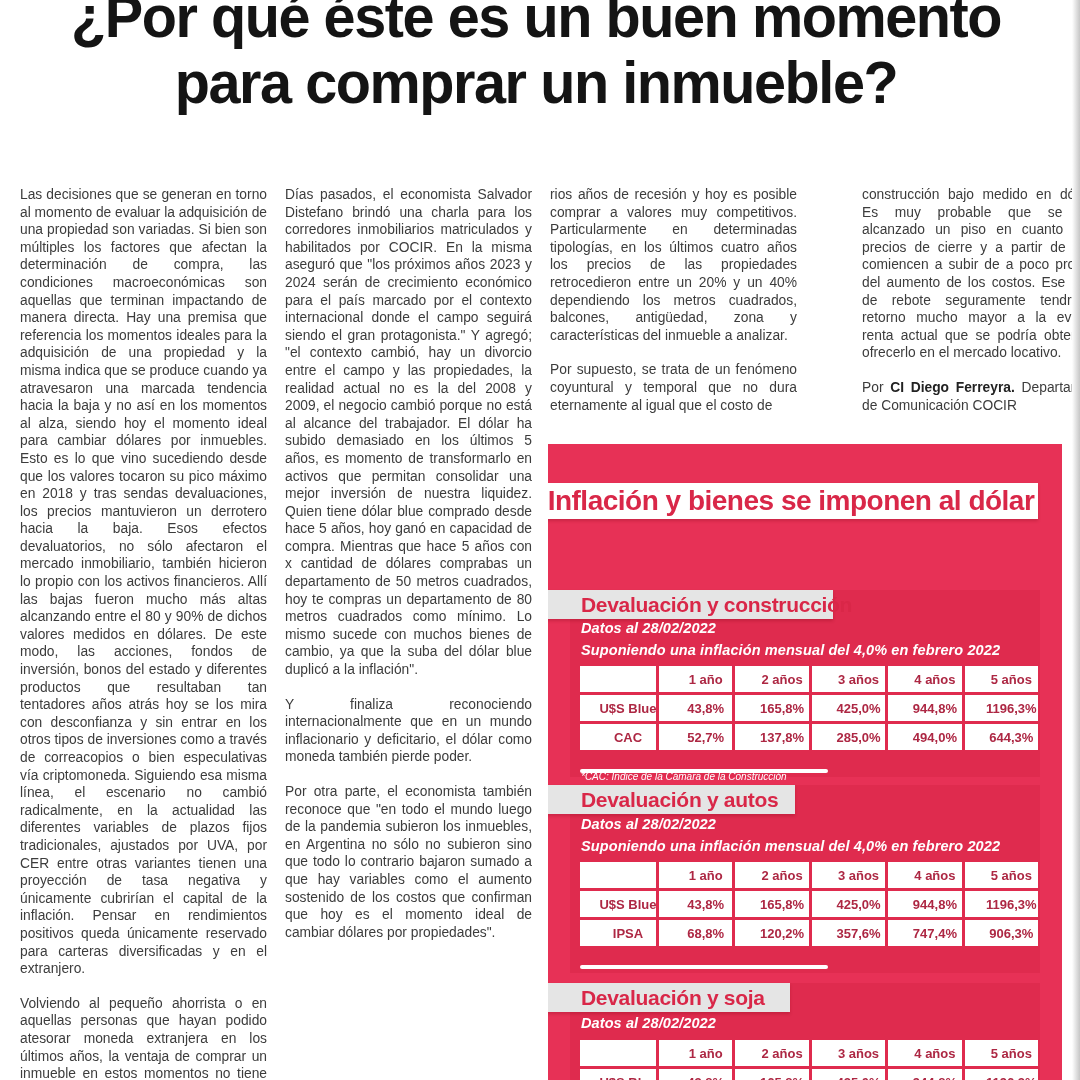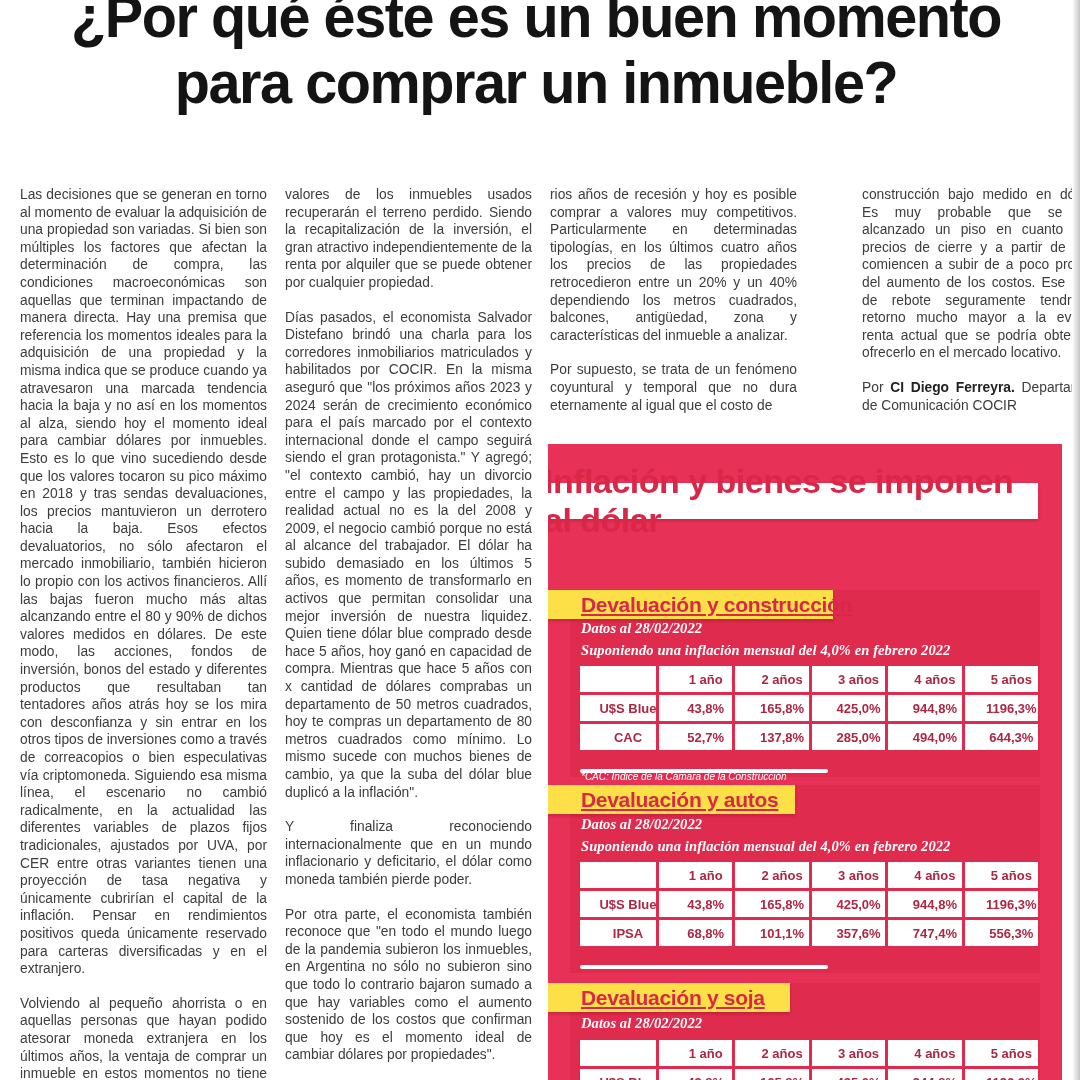--- a/index.html
+++ b/index.html
@@ -28,38 +28,38 @@
   .byline b{color:#222;}
   
   .panel{
     position:absolute;left:548px;top:444px;width:514px;height:636px;
     background:#e73156;overflow:hidden;
   }
   .panel-title{
     position:absolute;left:-4px;top:39px;width:494px;height:36px;
     background:#ffffff;box-shadow:0 2px 3px rgba(120,0,20,.25);
     display:flex;align-items:center;justify-content:center;
-    color:#d92748;font-weight:bold;font-size:34px;letter-spacing:-0.5px;
+    color:#d92748;font-weight:bold;font-size:28px;letter-spacing:-0.5px;
   }
   .card{
     position:absolute;left:22px;width:470px;background:#df2b4e;
   }
   .card-1{top:146px;height:187px;}
   .card-2{top:341px;height:188px;}
   .card-3{top:539px;height:130px;}
   .sec-bar{
-    position:absolute;left:-25px;top:0;height:29px;background:#fde047;
+    position:absolute;left:-25px;top:0;height:29px;background:#e5e5e5;
     box-shadow:0 2px 3px rgba(120,0,20,.25);
     display:flex;align-items:center;padding-left:36px;box-sizing:border-box;
-    color:#d92748;font-weight:bold;font-size:21px;letter-spacing:-0.3px;white-space:nowrap;text-decoration:underline;
+    color:#d92748;font-weight:bold;font-size:21px;letter-spacing:-0.3px;white-space:nowrap;
   }
   .bar-w1{width:288px;} .bar-w2{width:250px;} .bar-w3{width:245px;}
   .ital{
     position:absolute;left:11px;color:#ffffff;font-style:italic;font-weight:bold;
-    font-size:14.5px;white-space:nowrap;letter-spacing:0.1px;font-family:Liberation Serif, serif;
+    font-size:14.5px;white-space:nowrap;letter-spacing:0.1px;
   }
   .tbl{
     position:absolute;left:10px;width:458px;display:grid;
     grid-template-columns:76px repeat(5,1fr);gap:3px;
   }
   .cell{
     background:#ffffff;height:26px;display:flex;align-items:center;justify-content:center;
     font-weight:bold;font-size:13px;color:#ad2743;white-space:nowrap;padding-left:20px;
   }
   .cell.pink{background:#ffffff;}
@@ -85,21 +85,20 @@
     <div>¿Por qué éste es un buen momento</div>
     <div>para comprar un inmueble?</div>
   </div>
 
   <div class="col col-1">
     <p lang="es">Las decisiones que se generan en torno al momento de evaluar la adquisición de una propiedad son variadas. Si bien son múltiples los factores que afectan la determinación de compra, las condiciones macroeconómicas son aquellas que terminan impactando de manera directa. Hay una premisa que referencia los momentos ideales para la adquisición de una propiedad y la misma indica que se produce cuando ya atravesaron una marcada tendencia hacia la baja y no así en los momentos al alza, siendo hoy el momento ideal para cambiar dólares por inmuebles. Esto es lo que vino sucediendo desde que los valores tocaron su pico máximo en 2018 y tras sendas devaluaciones, los precios mantuvieron un derrotero hacia la baja. Esos efectos devaluatorios, no sólo afectaron el mercado inmobiliario, también hicieron lo propio con los activos financieros. Allí las bajas fueron mucho más altas alcanzando entre el 80 y 90% de dichos valores medidos en dólares. De este modo, las acciones, fondos de inversión, bonos del estado y diferentes productos que resultaban tan tentadores años atrás hoy se los mira con desconfianza y sin entrar en los otros tipos de inversiones como a través de correacopios o bien especulativas vía criptomoneda. Siguiendo esa misma línea, el escenario no cambió radicalmente, en la actualidad las diferentes variables de plazos fijos tradicionales, ajustados por UVA, por CER entre otras variantes tienen una proyección de tasa negativa y únicamente cubrirían el capital de la inflación. Pensar en rendimientos positivos queda únicamente reservado para carteras diversificadas y en el extranjero.</p>
     <p lang="es">Volviendo al pequeño ahorrista o en aquellas personas que hayan podido atesorar moneda extranjera en los últimos años, la ventaja de comprar un inmueble en estos momentos no tiene prácticamente antecedentes cercanos. La gran cantidad de oferta y stock de inmuebles disponibles en venta suma-</p>
   </div>
 
   <div class="col col-2">
-    <p lang="es">valores de los inmuebles usados recuperarán el terreno perdido. Siendo la recapitalización de la inversión, el gran atractivo independientemente de la renta por alquiler que se puede obtener por cualquier propiedad.</p>
     <p lang="es">Días pasados, el economista Salvador Distefano brindó una charla para los corredores inmobiliarios matriculados y habilitados por COCIR. En la misma aseguró que "los próximos años 2023 y 2024 serán de crecimiento económico para el país marcado por el contexto internacional donde el campo seguirá siendo el gran protagonista." Y agregó; "el contexto cambió, hay un divorcio entre el campo y las propiedades, la realidad actual no es la del 2008 y 2009, el negocio cambió porque no está al alcance del trabajador. El dólar ha subido demasiado en los últimos 5 años, es momento de transformarlo en activos que permitan consolidar una mejor inversión de nuestra liquidez. Quien tiene dólar blue comprado desde hace 5 años, hoy ganó en capacidad de compra. Mientras que hace 5 años con x cantidad de dólares comprabas un departamento de 50 metros cuadrados, hoy te compras un departamento de 80 metros cuadrados como mínimo. Lo mismo sucede con muchos bienes de cambio, ya que la suba del dólar blue duplicó a la inflación".</p>
     <p lang="es">Y finaliza reconociendo internacionalmente que en un mundo inflacionario y deficitario, el dólar como moneda también pierde poder.</p>
     <p lang="es">Por otra parte, el economista también reconoce que "en todo el mundo luego de la pandemia subieron los inmuebles, en Argentina no sólo no subieron sino que todo lo contrario bajaron sumado a que hay variables como el aumento sostenido de los costos que confirman que hoy es el momento ideal de cambiar dólares por propiedades".</p>
 
   </div>
 
   <div class="col col-3">
     <p lang="es">rios años de recesión y hoy es posible comprar a valores muy competitivos. Particularmente en determinadas tipologías, en los últimos cuatro años los precios de las propiedades retrocedieron entre un 20% y un 40% dependiendo los metros cuadrados, balcones, antigüedad, zona y características del inmueble a analizar.</p>
     <p lang="es">Por supuesto, se trata de un fenómeno coyuntural y temporal que no dura eternamente al igual que el costo de</p>
   </div>
@@ -153,24 +152,24 @@
         <div class="cell">4 años</div>
         <div class="cell">5 años</div>
         <div class="cell pink">U$S Blue</div>
         <div class="cell pink">43,8%</div>
         <div class="cell pink">165,8%</div>
         <div class="cell pink">425,0%</div>
         <div class="cell pink">944,8%</div>
         <div class="cell pink">1196,3%</div>
         <div class="cell">IPSA</div>
         <div class="cell">68,8%</div>
-        <div class="cell">101,1%</div>
+        <div class="cell">120,2%</div>
         <div class="cell">357,6%</div>
         <div class="cell">747,4%</div>
-        <div class="cell">556,3%</div>
+        <div class="cell">906,3%</div>
       </div>
       <div class="foot" style="top:166px;margin-top:44px;">IPSA: Indice de Precios del Sector Automotor</div>
       <div class="foot-rule" style="top:180px;"></div>
     </div>
 
     <div class="card card-3">
       <div class="sec-bar bar-w3">Devaluación y soja</div>
       <div class="ital" style="top:32px;">Datos al 28/02/2022</div>
       <div class="tbl" style="top:57px;">
         <div class="cell"></div>

